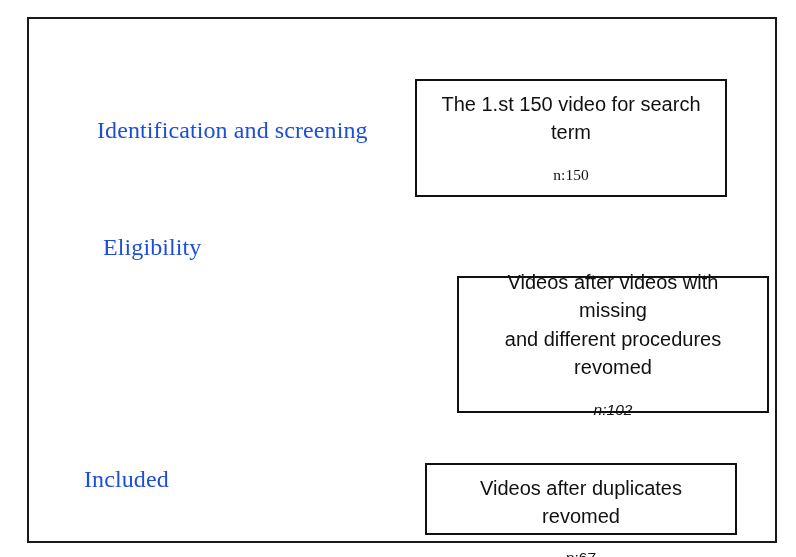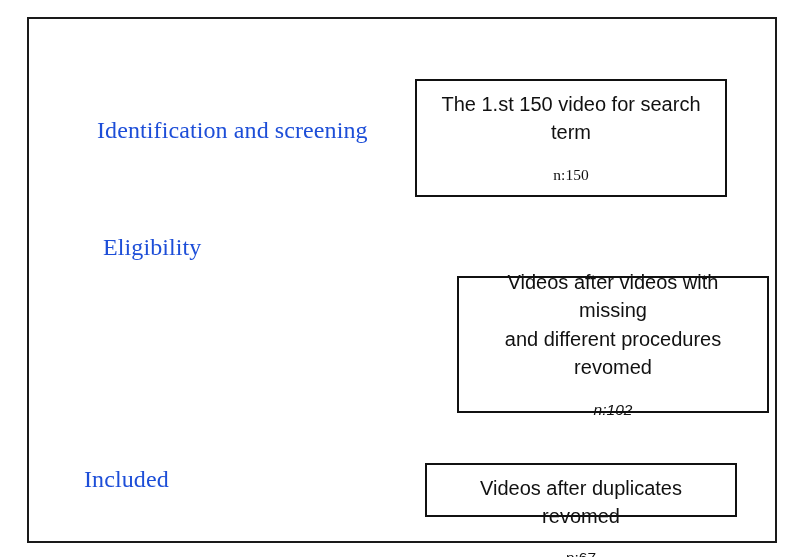--- a/index.html
+++ b/index.html
@@ -91,21 +91,21 @@
     height: 137px;
     margin-left: 12px;
   }
   .flow-box-2 .box-count { margin-top: 18px; font-style: italic; }
 
   
   .flow-box-3 {
     left: 396px;
     top: 444px;
     width: 312px;
-    height: 54px;
+    height: 72px;
     justify-content: flex-start;
     padding-top: 9px;
   }
   .flow-box-3 .box-count { margin-top: 16px; }
 </style>
 </head>
 <body>
 
 <div id="page">
 

